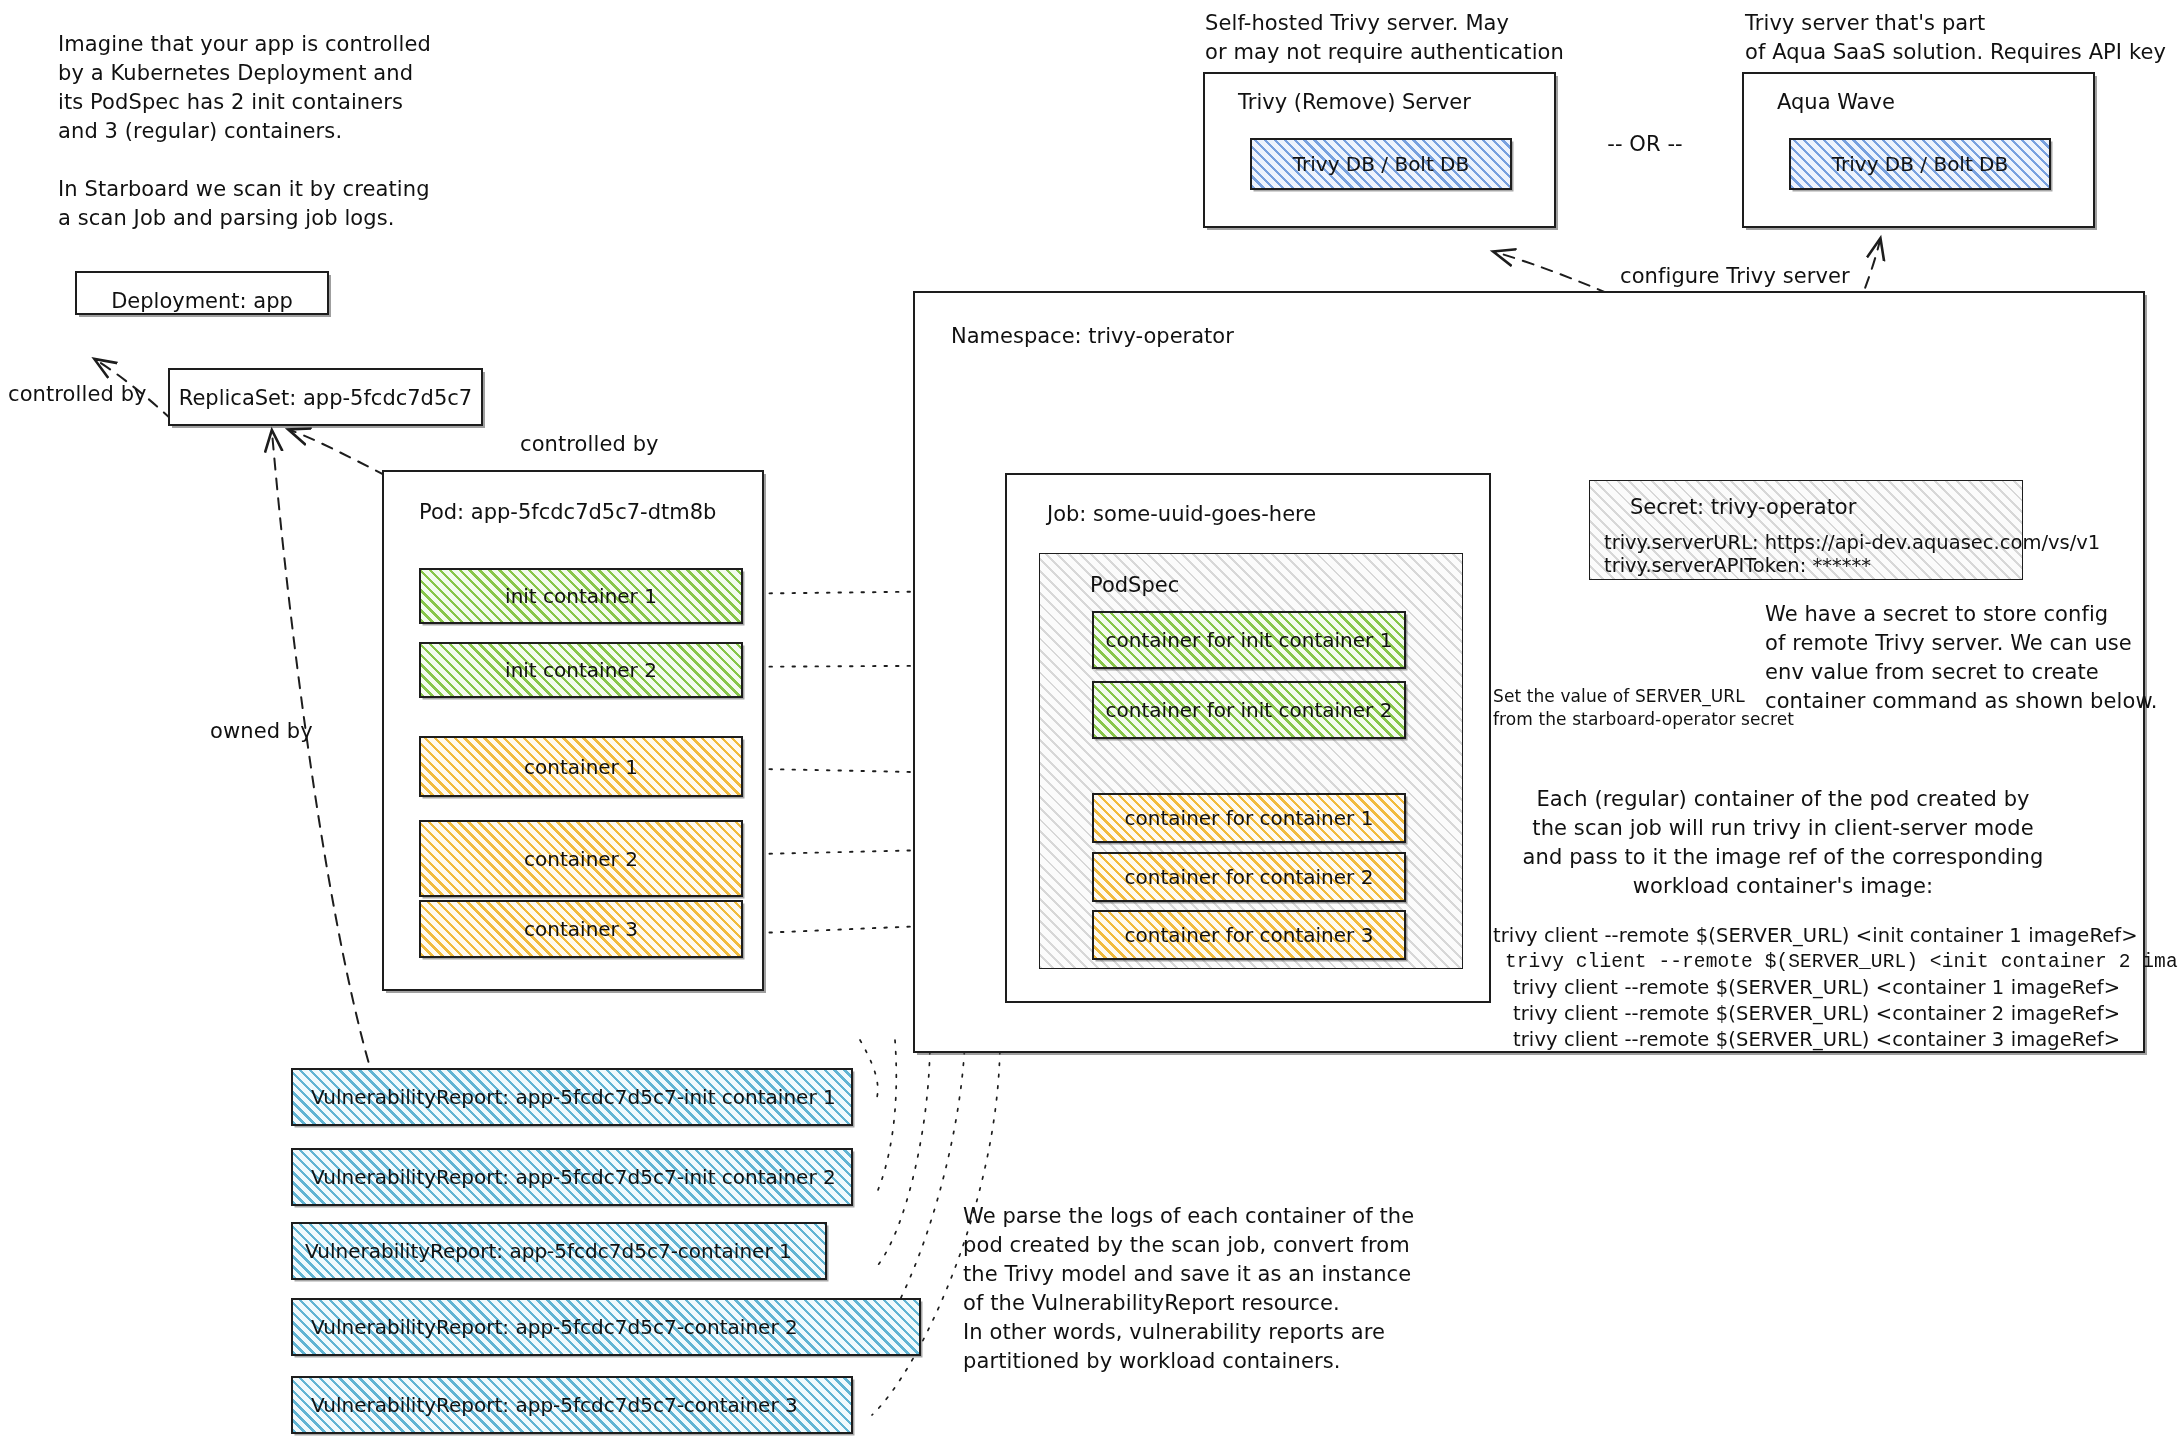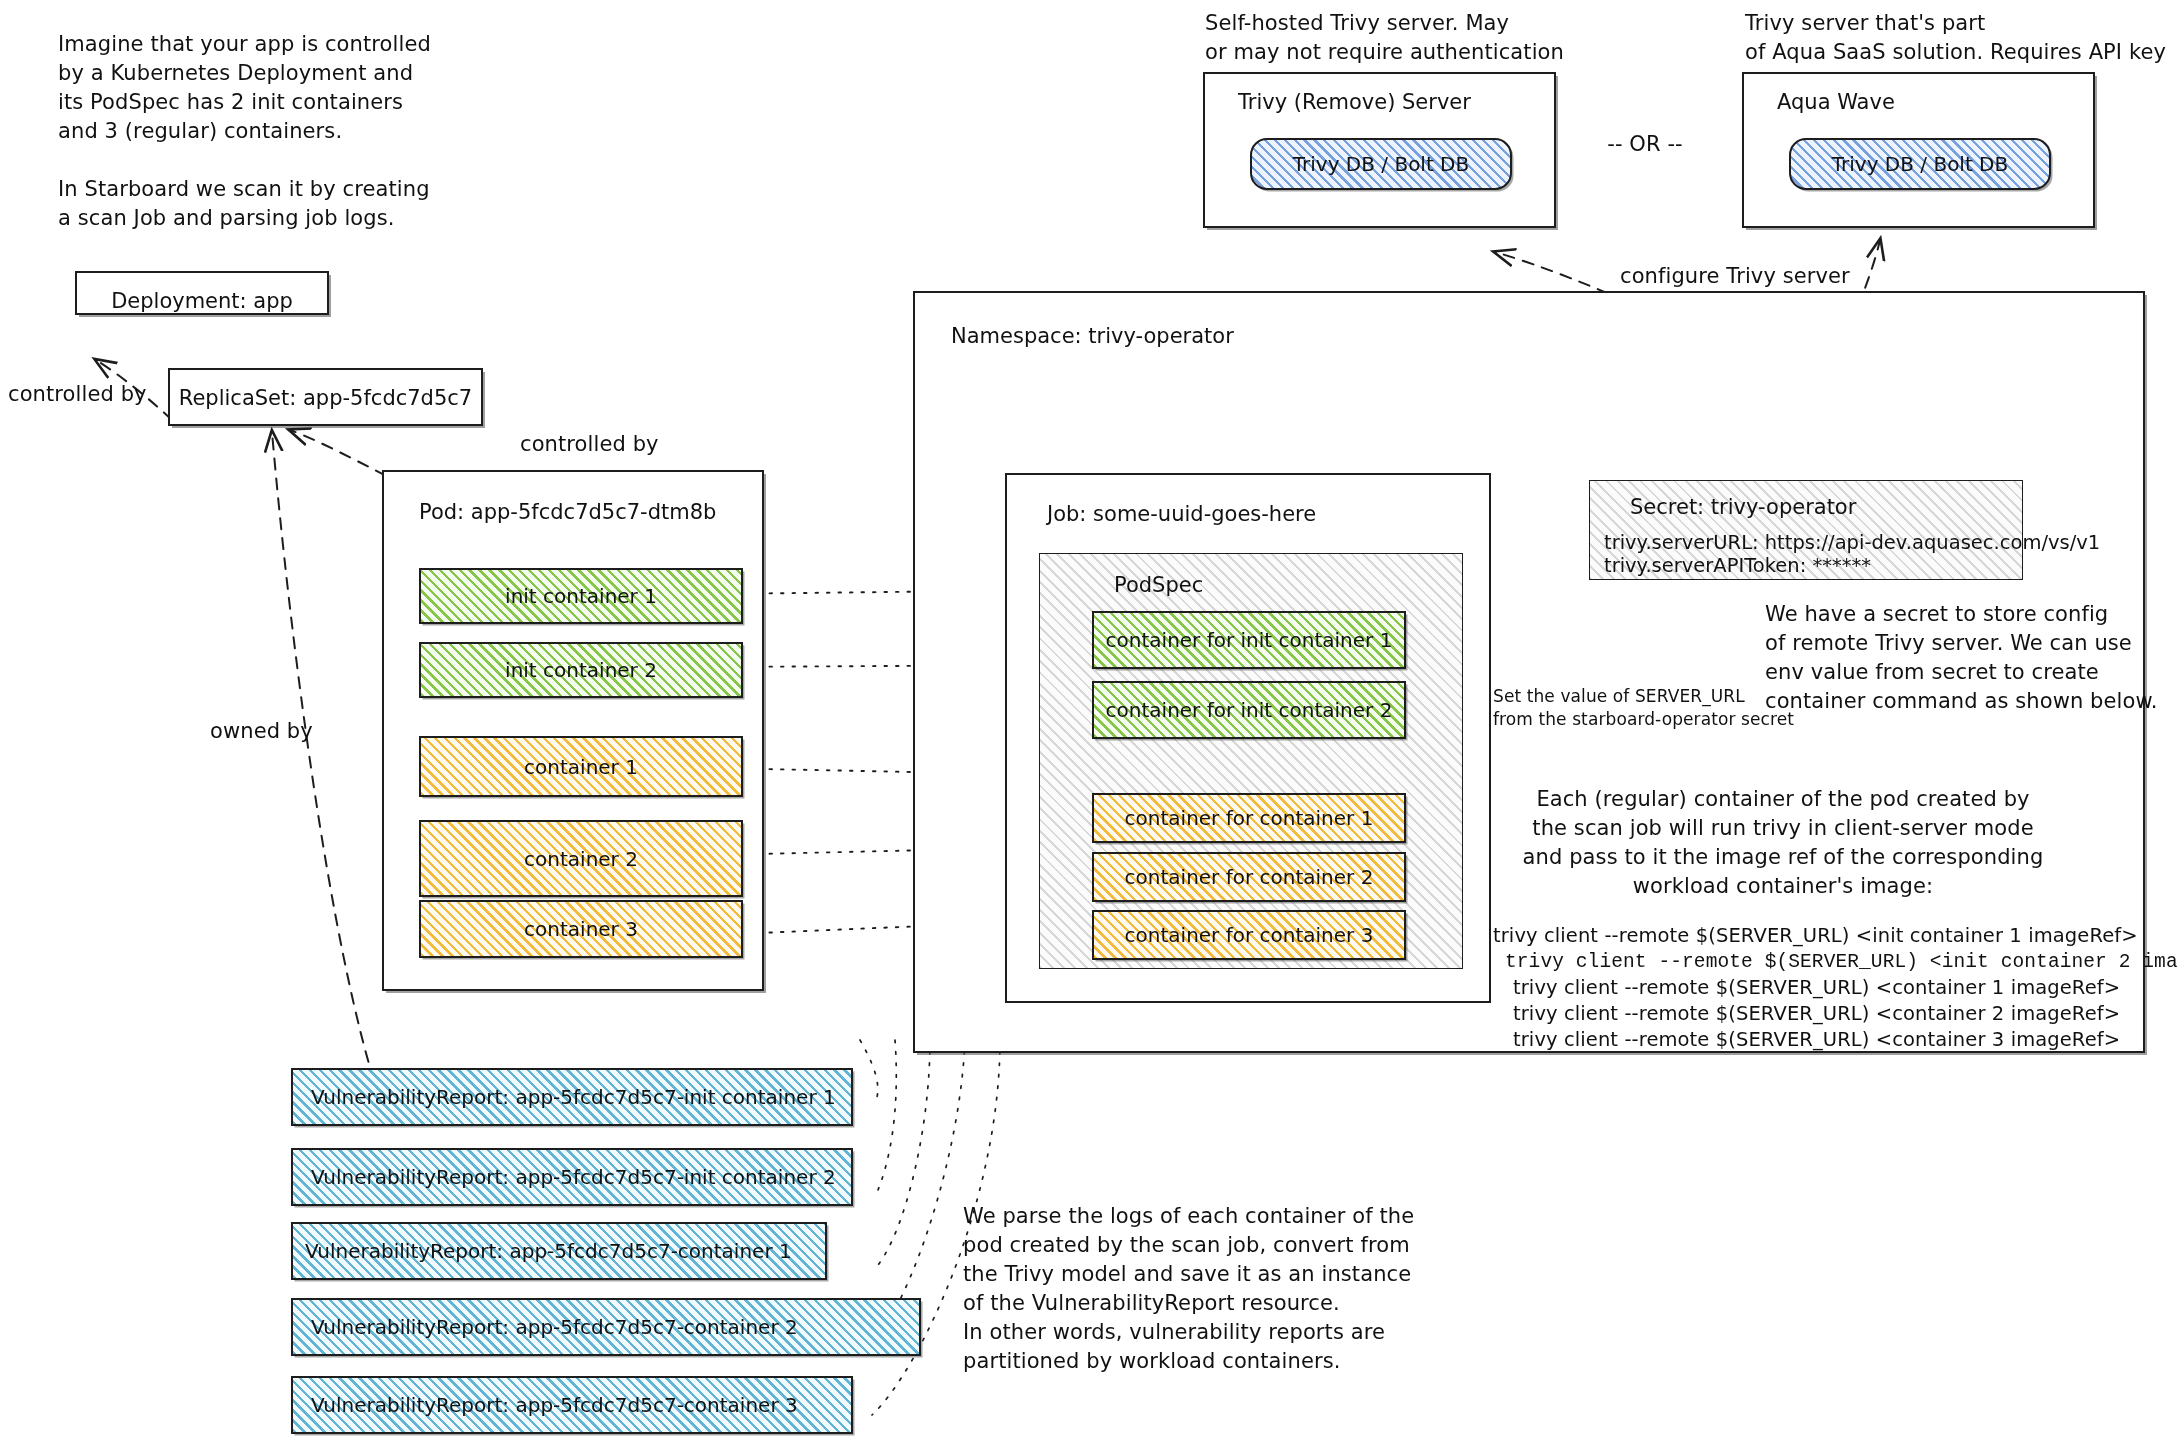--- a/index.html
+++ b/index.html
@@ -27,21 +27,21 @@
     background-image:repeating-linear-gradient(45deg,
       rgba(130,195,65,.95) 0 2.4px, rgba(130,195,65,0) 2.4px 7px);}
   .hatch-yellow{background-color:#fffaf0;
     background-image:repeating-linear-gradient(45deg,
       rgba(240,180,41,.9) 0 2.4px, rgba(240,180,41,0) 2.4px 7px);}
   .hatch-blue{background-color:#f1fafd;
     background-image:repeating-linear-gradient(45deg,
       rgba(72,168,204,.85) 0 2.4px, rgba(72,168,204,0) 2.4px 7px);}
   .hatch-dblue{background-color:#eef4fd;
     background-image:repeating-linear-gradient(45deg,
-      rgba(90,140,215,.8) 0 2.2px, rgba(90,140,215,0) 2.2px 7px);border-radius:17px;}
+      rgba(90,140,215,.8) 0 2.2px, rgba(90,140,215,0) 2.2px 7px);}
   .hatch-grey{background-color:#fbfbfb;
     background-image:repeating-linear-gradient(45deg,
       rgba(140,140,140,.32) 0 2px, rgba(140,140,140,0) 2px 8px);}
 
   svg.overlay{position:absolute;left:0;top:0;width:2179px;height:1439px;
               pointer-events:none;}
   .mono-ish{font-family:"DejaVu Sans", sans-serif;}
 </style>
 </head>
 <body>
@@ -137,21 +137,21 @@
     <div class="boxlabel hatch-yellow" style="left:35px;top:428px;width:324px;height:58px;">container 3</div>
   </div>
 
   <div class="box" style="left:913px;top:291px;width:1232px;height:762px;">
     <div class="title" style="left:36px;top:31px;">Namespace: trivy-operator</div>
 
     <div class="box" style="left:90px;top:180px;width:486px;height:530px;box-shadow:none;">
       <div class="title" style="left:40px;top:27px;">Job: some-uuid-goes-here</div>
 
       <div class="box hatch-grey" style="left:32px;top:78px;width:424px;height:416px;box-shadow:none;border-width:1.8px;">
-        <div class="title" style="left:50px;top:19px;margin-left:24px;">PodSpec</div>
+        <div class="title" style="left:50px;top:19px;">PodSpec</div>
 
         <div class="boxlabel hatch-green" style="left:52px;top:57px;width:314px;height:58px;">container for init container 1</div>
         <div class="boxlabel hatch-green" style="left:52px;top:127px;width:314px;height:58px;">container for init container 2</div>
         <div class="boxlabel hatch-yellow" style="left:52px;top:239px;width:314px;height:50px;">container for container 1</div>
         <div class="boxlabel hatch-yellow" style="left:52px;top:298px;width:314px;height:50px;">container for container 2</div>
         <div class="boxlabel hatch-yellow" style="left:52px;top:356px;width:314px;height:50px;">container for container 3</div>
       </div>
     </div>
 
     <div class="box hatch-grey" style="left:674px;top:187px;width:434px;height:100px;box-shadow:none;border-width:1.8px;">

